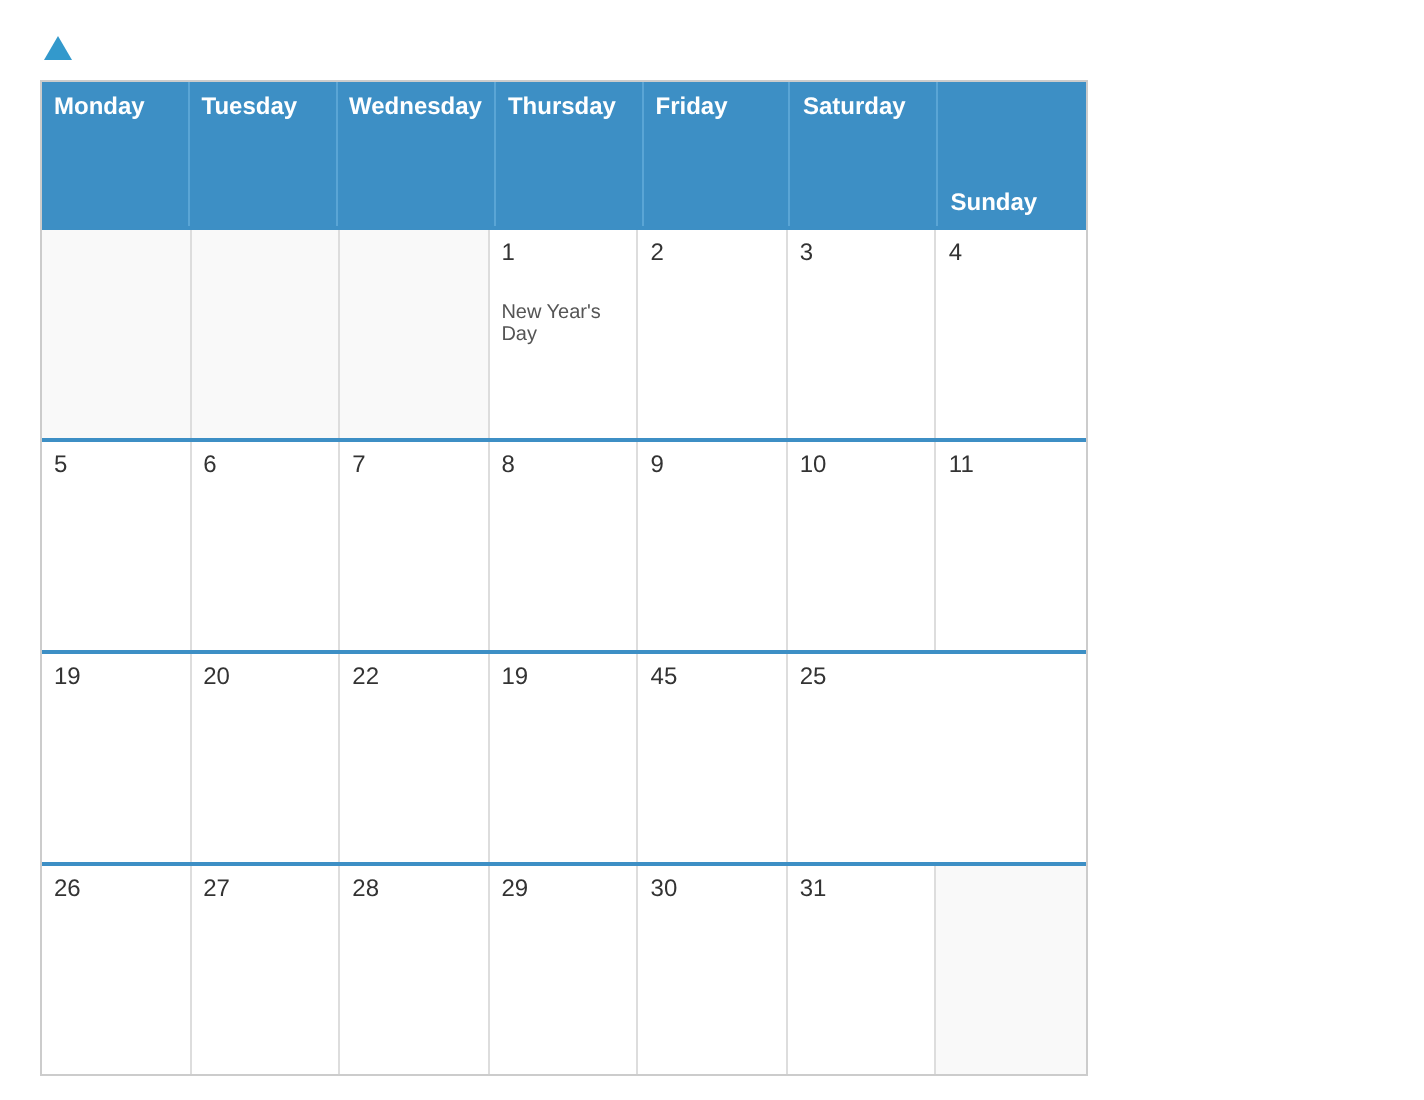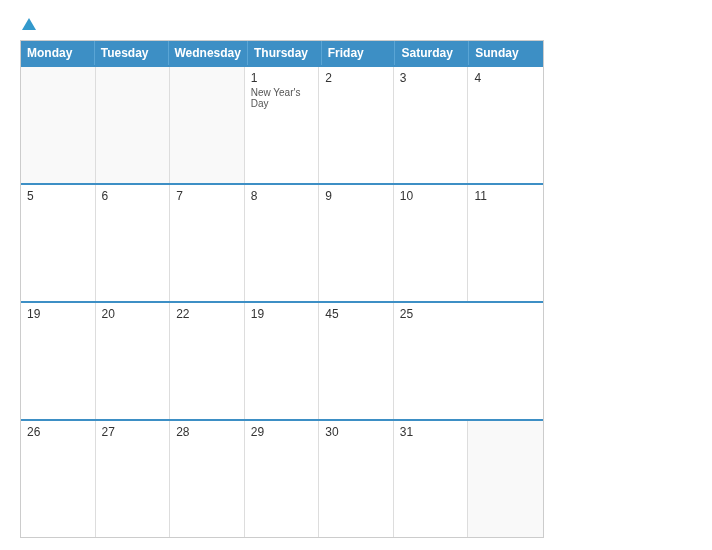--- a/index.html
+++ b/index.html
@@ -80,20 +80,21 @@
     .cal-header-cell {
       color: #fff;
       font-size: 12px;
       font-weight: bold;
       padding: 5px 6px;
       text-align: left;
       border-right: 1px solid #5aa5d5;
     }
     .cal-header-cell:last-child {
       border-right: none;
+      margin-top: 48px;
     }
     .cal-body {
       flex: 1;
       display: flex;
       flex-direction: column;
     }
     .cal-week {
       display: grid;
       grid-template-columns: repeat(7, 1fr);
       flex: 1;
@@ -115,21 +116,21 @@
     }
     .day-num {
       font-size: 12px;
       color: #333;
       display: block;
     }
     .holiday-label {
       font-size: 10px;
       color: #555;
       display: block;
-      margin-top: 2px;
+      margin-top: 18px;
     }
   </style>
 </head>
 <body>
 
 <div class="page">
   <div class="header">
     <div class="logo">
       <div class="logo-row">
         <span class="logo-general"></span>

